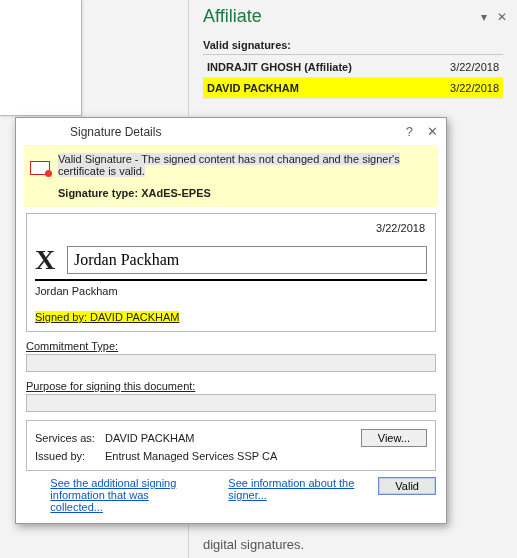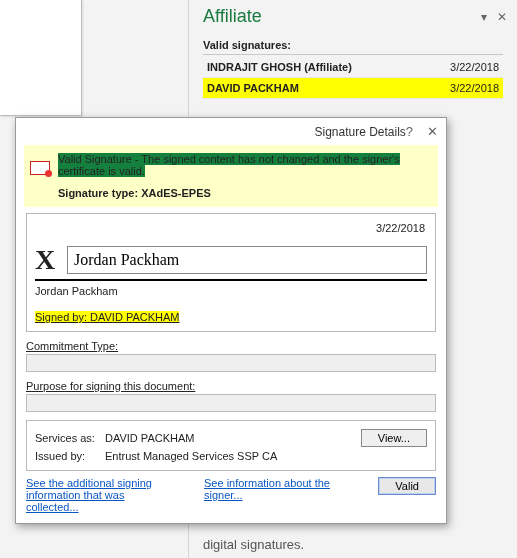--- a/index.html
+++ b/index.html
@@ -17,28 +17,28 @@
   .sig-sub { font-weight: bold; font-size: 11px; border-bottom: 1px solid #c8c8c8; margin: 6px 14px 2px 14px; padding-bottom: 3px; }
   .sig-list { margin: 0 14px; }
   .sig-row { display: flex; justify-content: space-between; padding: 4px 4px; font-size: 11px; border-bottom: 1px solid #e6e6e6; }
   .sig-row.sel { background: #ffff00; }
   .sig-row .name { font-weight: bold; }
   .sig-row .date { color: #222; }
   .sig-foot { position: absolute; bottom: 6px; left: 14px; right: 14px; color: #555; font-size: 13px; }
 
   
   .dlg { position: absolute; left: 15px; top: 117px; width: 432px; background: #fff; border: 1px solid #9a9a9a; box-shadow: 2px 3px 8px rgba(0,0,0,0.35); }
-  .dlg-title { display: flex; align-items: center; justify-content: flex-end; background: #fff; padding: 6px 8px 4px 10px; font-size: 12px; color: #333; margin-left: 44px; }
+  .dlg-title { display: flex; align-items: center; justify-content: space-between; background: #fff; padding: 6px 8px 4px 10px; font-size: 12px; color: #333; margin-left: 44px; }
   .dlg-title .ticons { display: flex; gap: 14px; color: #666; font-size: 13px; }
   .dlg-title .ticons span { cursor: pointer; }
 
   .valid-band { background: #ffffc8; margin: 2px 8px 6px 8px; padding: 8px 8px 8px 34px; position: relative; font-size: 11px; }
   .valid-band .cert-icn { position: absolute; left: 6px; top: 16px; width: 20px; height: 14px; background: #fff; border: 1px solid #c22; }
   .valid-band .cert-icn:after { content:""; position:absolute; right:-3px; bottom:-3px; width:7px;height:7px;background:#e33;border-radius:50%; }
-  .valid-band .line1 { background: #15803d; display: inline; }
+  .valid-band .line1 { background: #e5e5e5; display: inline; }
   .valid-band .sigtype { margin-top: 10px; }
 
   .sig-block { border: 1px solid #b8b8b8; margin: 0 10px; padding: 6px 8px 8px 8px; }
   .sig-date { text-align: right; font-size: 11px; padding: 2px 2px 10px 2px; }
   .sig-line { display: flex; align-items: center; border-bottom: 2px solid #000; padding-bottom: 3px; margin-bottom: 4px; }
   .sig-x { font-size: 28px; font-weight: bold; font-family: Georgia, serif; width: 32px; }
   .sig-input { flex: 1; border: 1px solid #888; padding: 4px 6px; font-size: 16px; font-family: "Lucida Handwriting","Segoe Script",cursive; color:#000; }
   .sig-printed { font-size: 11px; margin-top: 2px; }
   .signed-by { margin-top: 14px; }
   .signed-by span.hl { background: #ffff00; text-decoration: underline; }
@@ -47,21 +47,21 @@
   .fld-lbl { text-decoration: underline; }
   .fld-box { border: 1px solid #bbb; background: #efefef; height: 18px; margin: 2px 0 8px 0; }
 
   .sign-box { border: 1px solid #bbb; margin: 2px 10px 6px 10px; padding: 8px 8px 8px 8px; display: grid; grid-template-columns: 70px 1fr auto; row-gap: 3px; align-items: center; font-size: 11px; }
   .sign-box .lbl { color: #222; }
   .sign-box .btn { grid-column: 3; }
   
   .btn { padding: 2px 16px; font-size: 11px; border: 1px solid #888; background: #efefef; cursor: pointer; }
   .btn.primary { background: #e8e8e8; border: 1px solid #6a8acb; box-shadow: 0 0 0 1px #bcd0ef inset; }
 
-  .links-row { display: flex; justify-content: space-between; align-items: flex-start; margin: 6px 10px 10px 10px; }
+  .links-row { display: flex; justify-content: flex-end; align-items: flex-start; margin: 6px 10px 10px 10px; }
   .links { display: flex; gap: 28px; font-size: 11px; }
   .links a { color: #0a57c2; text-decoration: underline; max-width: 150px; display: inline-block; }
 </style>
 </head>
 <body>
 
 <div class="doc-page"></div>
 
 <div class="sig-panel">
   <div class="sig-panel-hdr">

